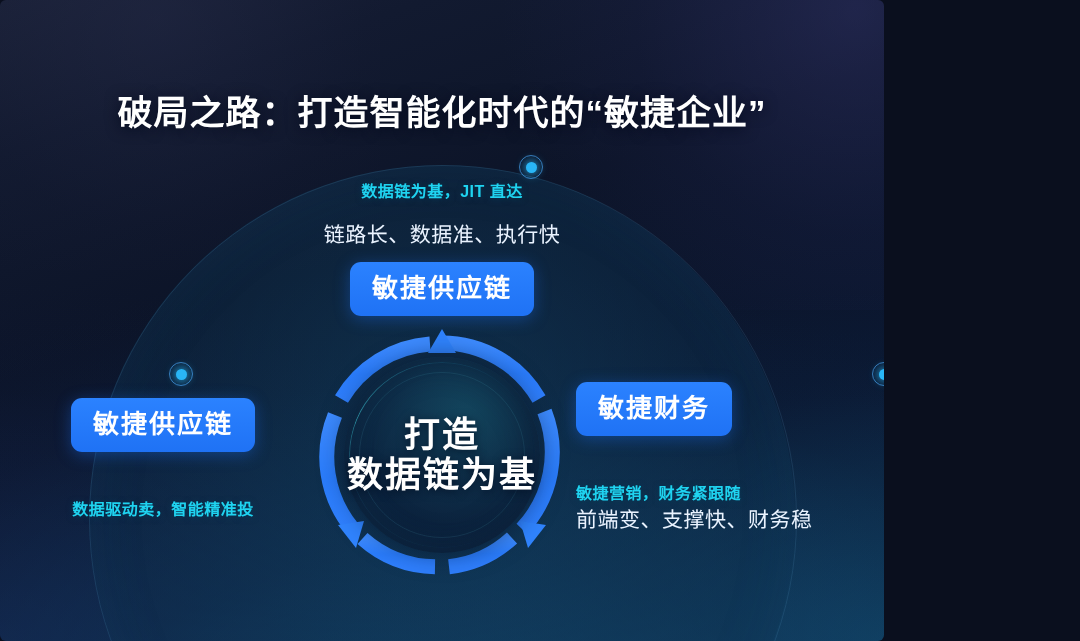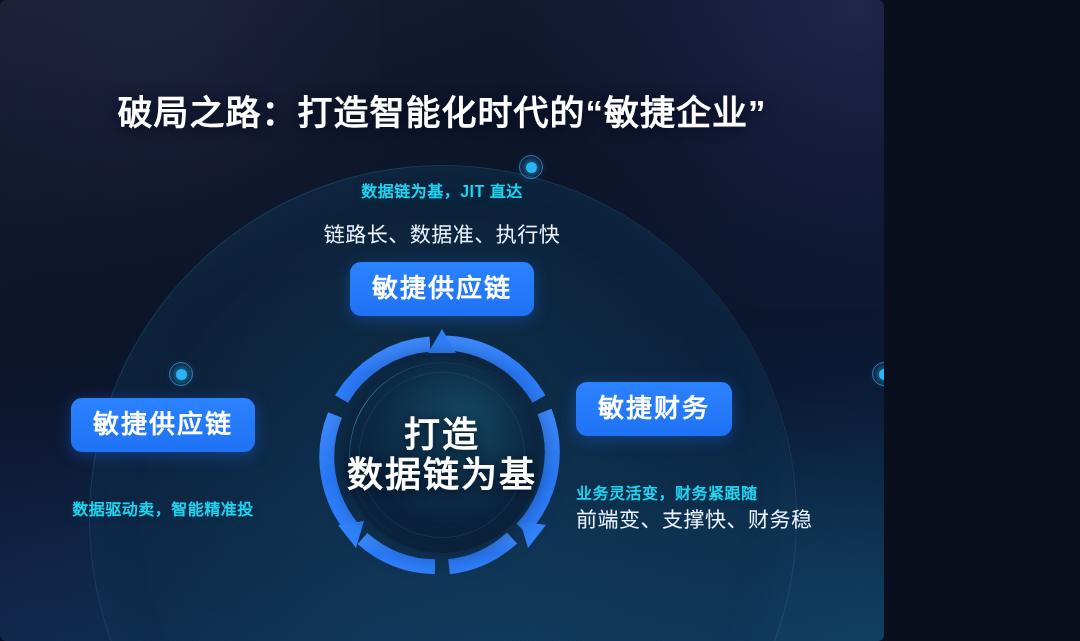--- a/index.html
+++ b/index.html
@@ -302,17 +302,17 @@
     <div class="pill-wrap">
       <span class="pill">敏捷供应链</span>
     </div>
     <div class="lede">数据驱动卖，智能精准投</div>
   </div>
 
   <div class="branch branch-right">
     <div class="pill-wrap">
       <span class="pill">敏捷财务</span>
     </div>
-    <div class="lede">业务灵活变，财务紧跟随</div>
+    <div class="lede">敏捷营销，财务紧跟随</div>
     <div class="sub">前端变、支撑快、财务稳</div>
   </div>
 
 </div>
 
 </body></html>

